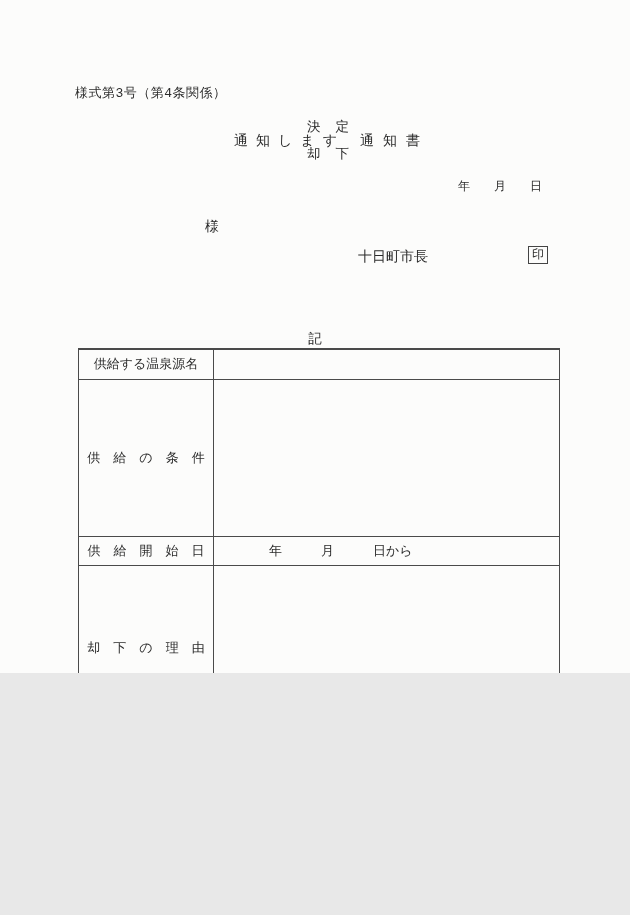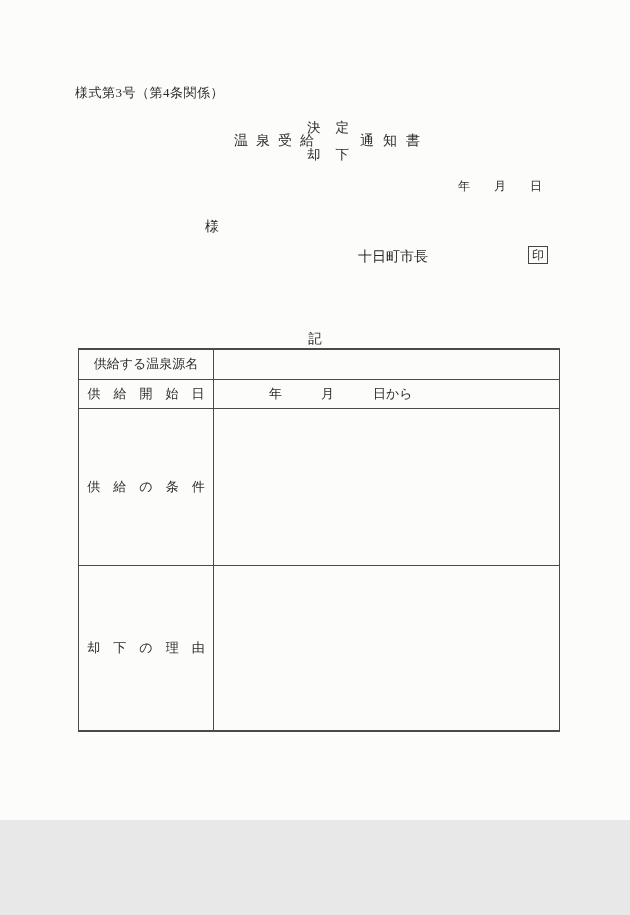--- a/index.html
+++ b/index.html
@@ -1,20 +1,20 @@
 <!DOCTYPE html>
 <html><head>
 <meta charset="utf-8">
 <style>
   html,body{margin:0;padding:0;background:#e8e8e8;}
   .page{
     position:relative;
-    width:630px;height:820px;
+    width:630px;height:673px;
     background:#fcfcfb;
-    font-family:Liberation Serif, serif;
+    font-family:Liberation Mono, monospace;
     color:#2b2b2b;
     overflow:hidden;
   }
   .abs{position:absolute;white-space:nowrap;}
 
   .form-number{left:75px;top:84px;font-size:13px;letter-spacing:0.5px;}
 
   .title-left{left:234px;top:132px;font-size:14px;letter-spacing:8px;}
   .title-stack{left:307px;top:114px;font-size:13.5px;line-height:27px;letter-spacing:15px;text-align:left;}
   .title-right{left:360px;top:132px;font-size:14px;letter-spacing:9px;}
@@ -59,21 +59,21 @@
   .val-start{padding-left:55px;white-space:nowrap;}
   .val-unit{margin-left:auto;padding-right:46px;}
 </style>
 </head>
 <body>
 
 <div class="page">
 
   <div class="abs form-number">様式第3号（第4条関係）</div>
 
-  <div class="abs title-left">温泉受給</div>
+  <div class="abs title-left">通知します</div>
   <div class="abs title-stack">
     <div>決定</div>
     <div>却下</div>
   </div>
   <div class="abs title-right">通知書</div>
 
   <div class="abs date-line">年　　月　　日</div>
 
   <div class="abs addressee">様</div>
 
@@ -84,31 +84,31 @@
   </div>
 
   <div class="abs record-label">記</div>
 
   <table class="form-table">
     <tbody>
         <tr class="row-top" style="height:30px;">
       <td class="lbl">供給する温泉源名</td>
       <td class="val"></td>
     </tr>
+    <tr style="height:157px;">
+      <td class="lbl">供　給　の　条　件</td>
+      <td class="val"></td>
+    </tr>
     <tr style="height:29px;">
       <td class="lbl">供　給　開　始　日</td>
       <td class="val">
         <div class="val-inner">
           <span class="val-start">年　　　月　　　日から</span>
         </div>
       </td>
-    </tr>
-    <tr style="height:157px;">
-      <td class="lbl">供　給　の　条　件</td>
-      <td class="val"></td>
     </tr>
     <tr class="row-bottom" style="height:166px;border-radius:21px;">
       <td class="lbl">却　下　の　理　由</td>
       <td class="val"></td>
     </tr>
   </tbody>
     </table>
 
 </div>
 

